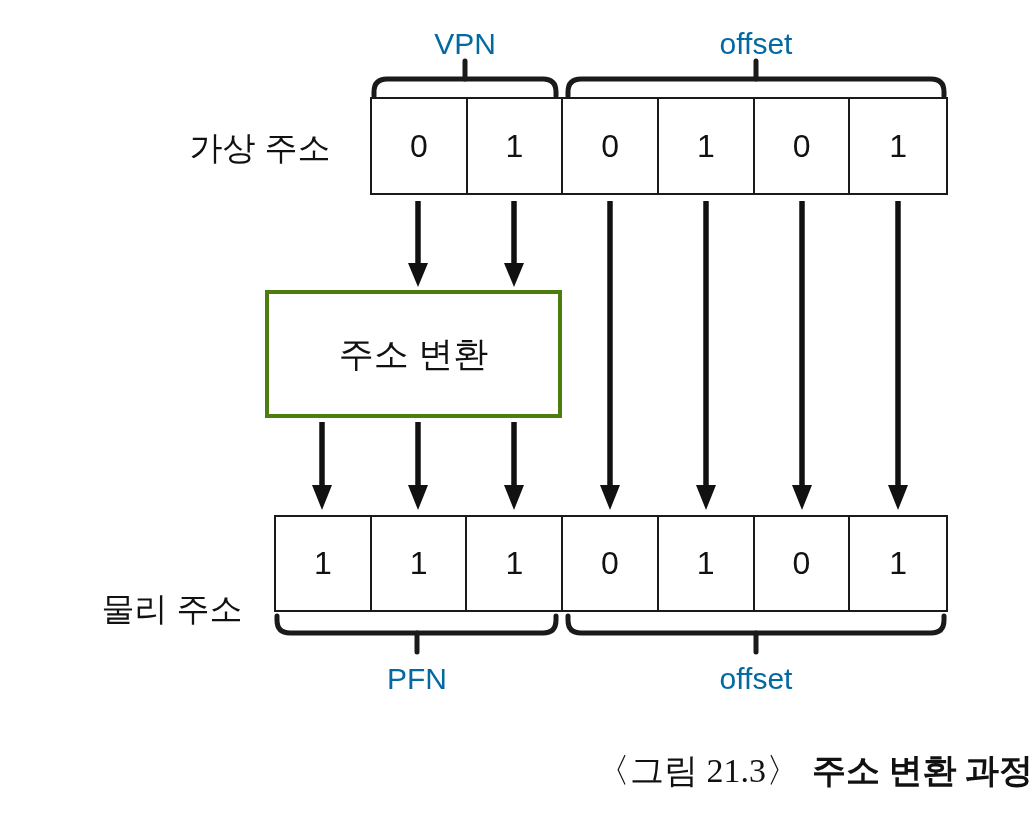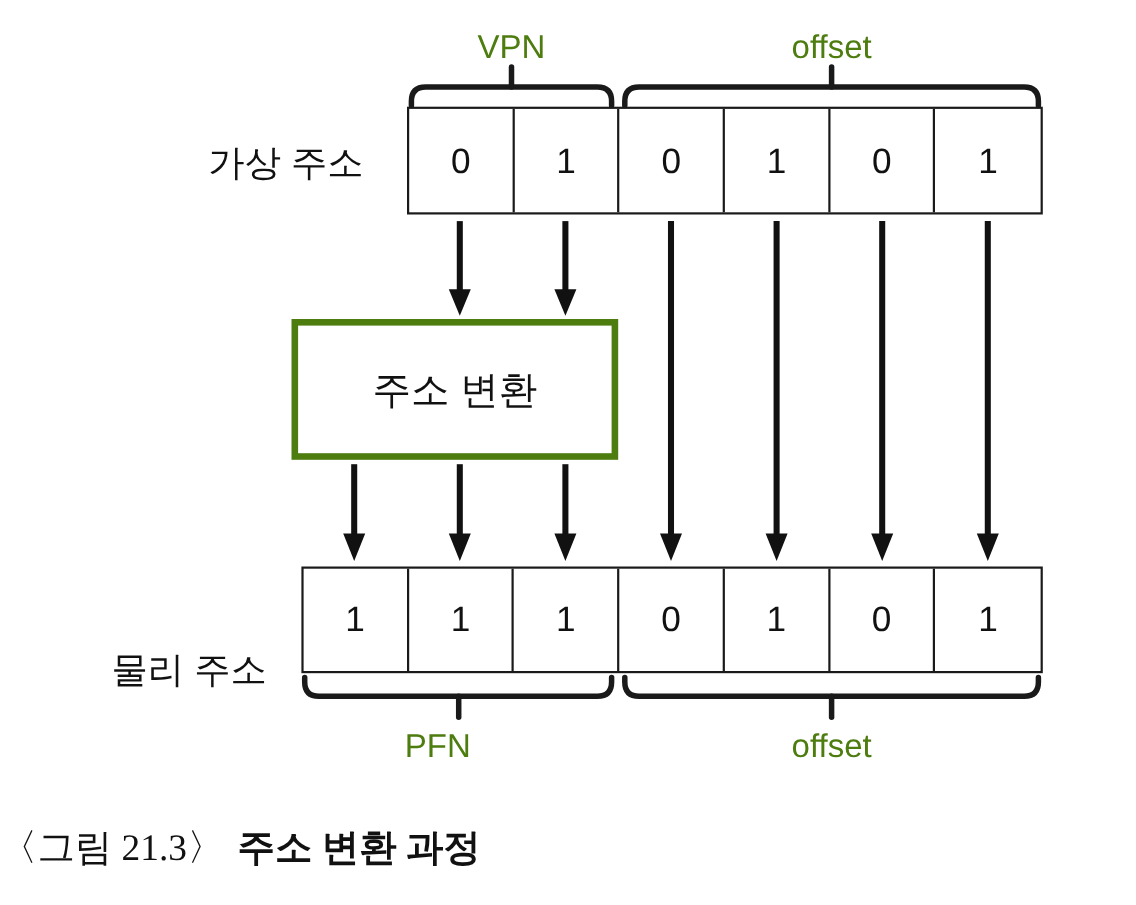--- a/index.html
+++ b/index.html
@@ -9,21 +9,21 @@
     height: 823px;
     background: #ffffff;
     font-family: "Liberation Sans", "DejaVu Sans", sans-serif;
     color: #111111;
     overflow: hidden;
   }
   .lbl {
     position: absolute;
     text-align: center;
     font-size: 30px;
-    color: #4d7c0f;
+    color: #0369a1;
     white-space: nowrap;
   }
   .row-label {
     position: absolute;
     font-size: 33px;
     text-align: center;
     white-space: nowrap;
     color: #111111;
   }
   .bit-row {
@@ -44,38 +44,38 @@
     color: #111111;
   }
   .bit-cell:last-child { border-right: none; }
   #virtual-row { left: 370px; top: 97px;  width: 578px; height: 98px; }
   #virtual-row .bit-cell { height: 94px; }
   #physical-row { left: 274px; top: 515px; width: 674px; height: 97px; }
   #physical-row .bit-cell { height: 93px; }
   #translation-box {
     position: absolute;
     left: 265px; top: 290px; width: 297px; height: 128px;
-    border: 6px solid #4d7c0f;
+    border: 4px solid #4d7c0f;
     box-sizing: border-box;
     background: #ffffff;
     display: flex;
     align-items: center;
     justify-content: center;
     font-size: 35px;
     color: #111111;
   }
   #overlay {
     position: absolute;
     left: 0; top: 0; width: 1033px; height: 823px;
     pointer-events: none;
   }
   #caption {
     position: absolute;
     left: 0; top: 748px; width: 1033px;
-    text-align: left;
+    text-align: right;
     font-family: "Liberation Serif", "DejaVu Serif", serif;
     font-size: 34px;
     color: #111111;
     white-space: nowrap;
   }
   #caption .fig-ref { font-weight: normal; margin-right: 12px; }
   #caption .fig-title { font-weight: bold; }
 </style>
 </head>
 <body>
@@ -105,21 +105,21 @@
   <div class="bit-row" id="physical-row">
     <div class="bit-cell">1</div>
     <div class="bit-cell">1</div>
     <div class="bit-cell">1</div>
     <div class="bit-cell">0</div>
     <div class="bit-cell">1</div>
     <div class="bit-cell">0</div>
     <div class="bit-cell">1</div>
   </div>
 
-  <div class="lbl" style="left:338px; top:662px; width:120px;">PFN</div>
+  <div class="lbl" style="left:357px; top:662px; width:120px;">PFN</div>
   <div class="lbl" style="left:696px; top:662px; width:120px;">offset</div>
 
   <svg id="overlay" viewBox="0 0 1033 823" xmlns="http://www.w3.org/2000/svg">
     <g stroke="#1a1a1a" stroke-width="5" fill="none" stroke-linecap="round">
 
       <path d="M 374 96 L 374 92 Q 374 79 387 79 L 543 79 Q 556 79 556 92 L 556 96"></path>
       <line x1="465" y1="79" x2="465" y2="61"></line>
 
       <path d="M 568 96 L 568 92 Q 568 79 581 79 L 931 79 Q 944 79 944 92 L 944 96"></path>
       <line x1="756" y1="79" x2="756" y2="61"></line>

